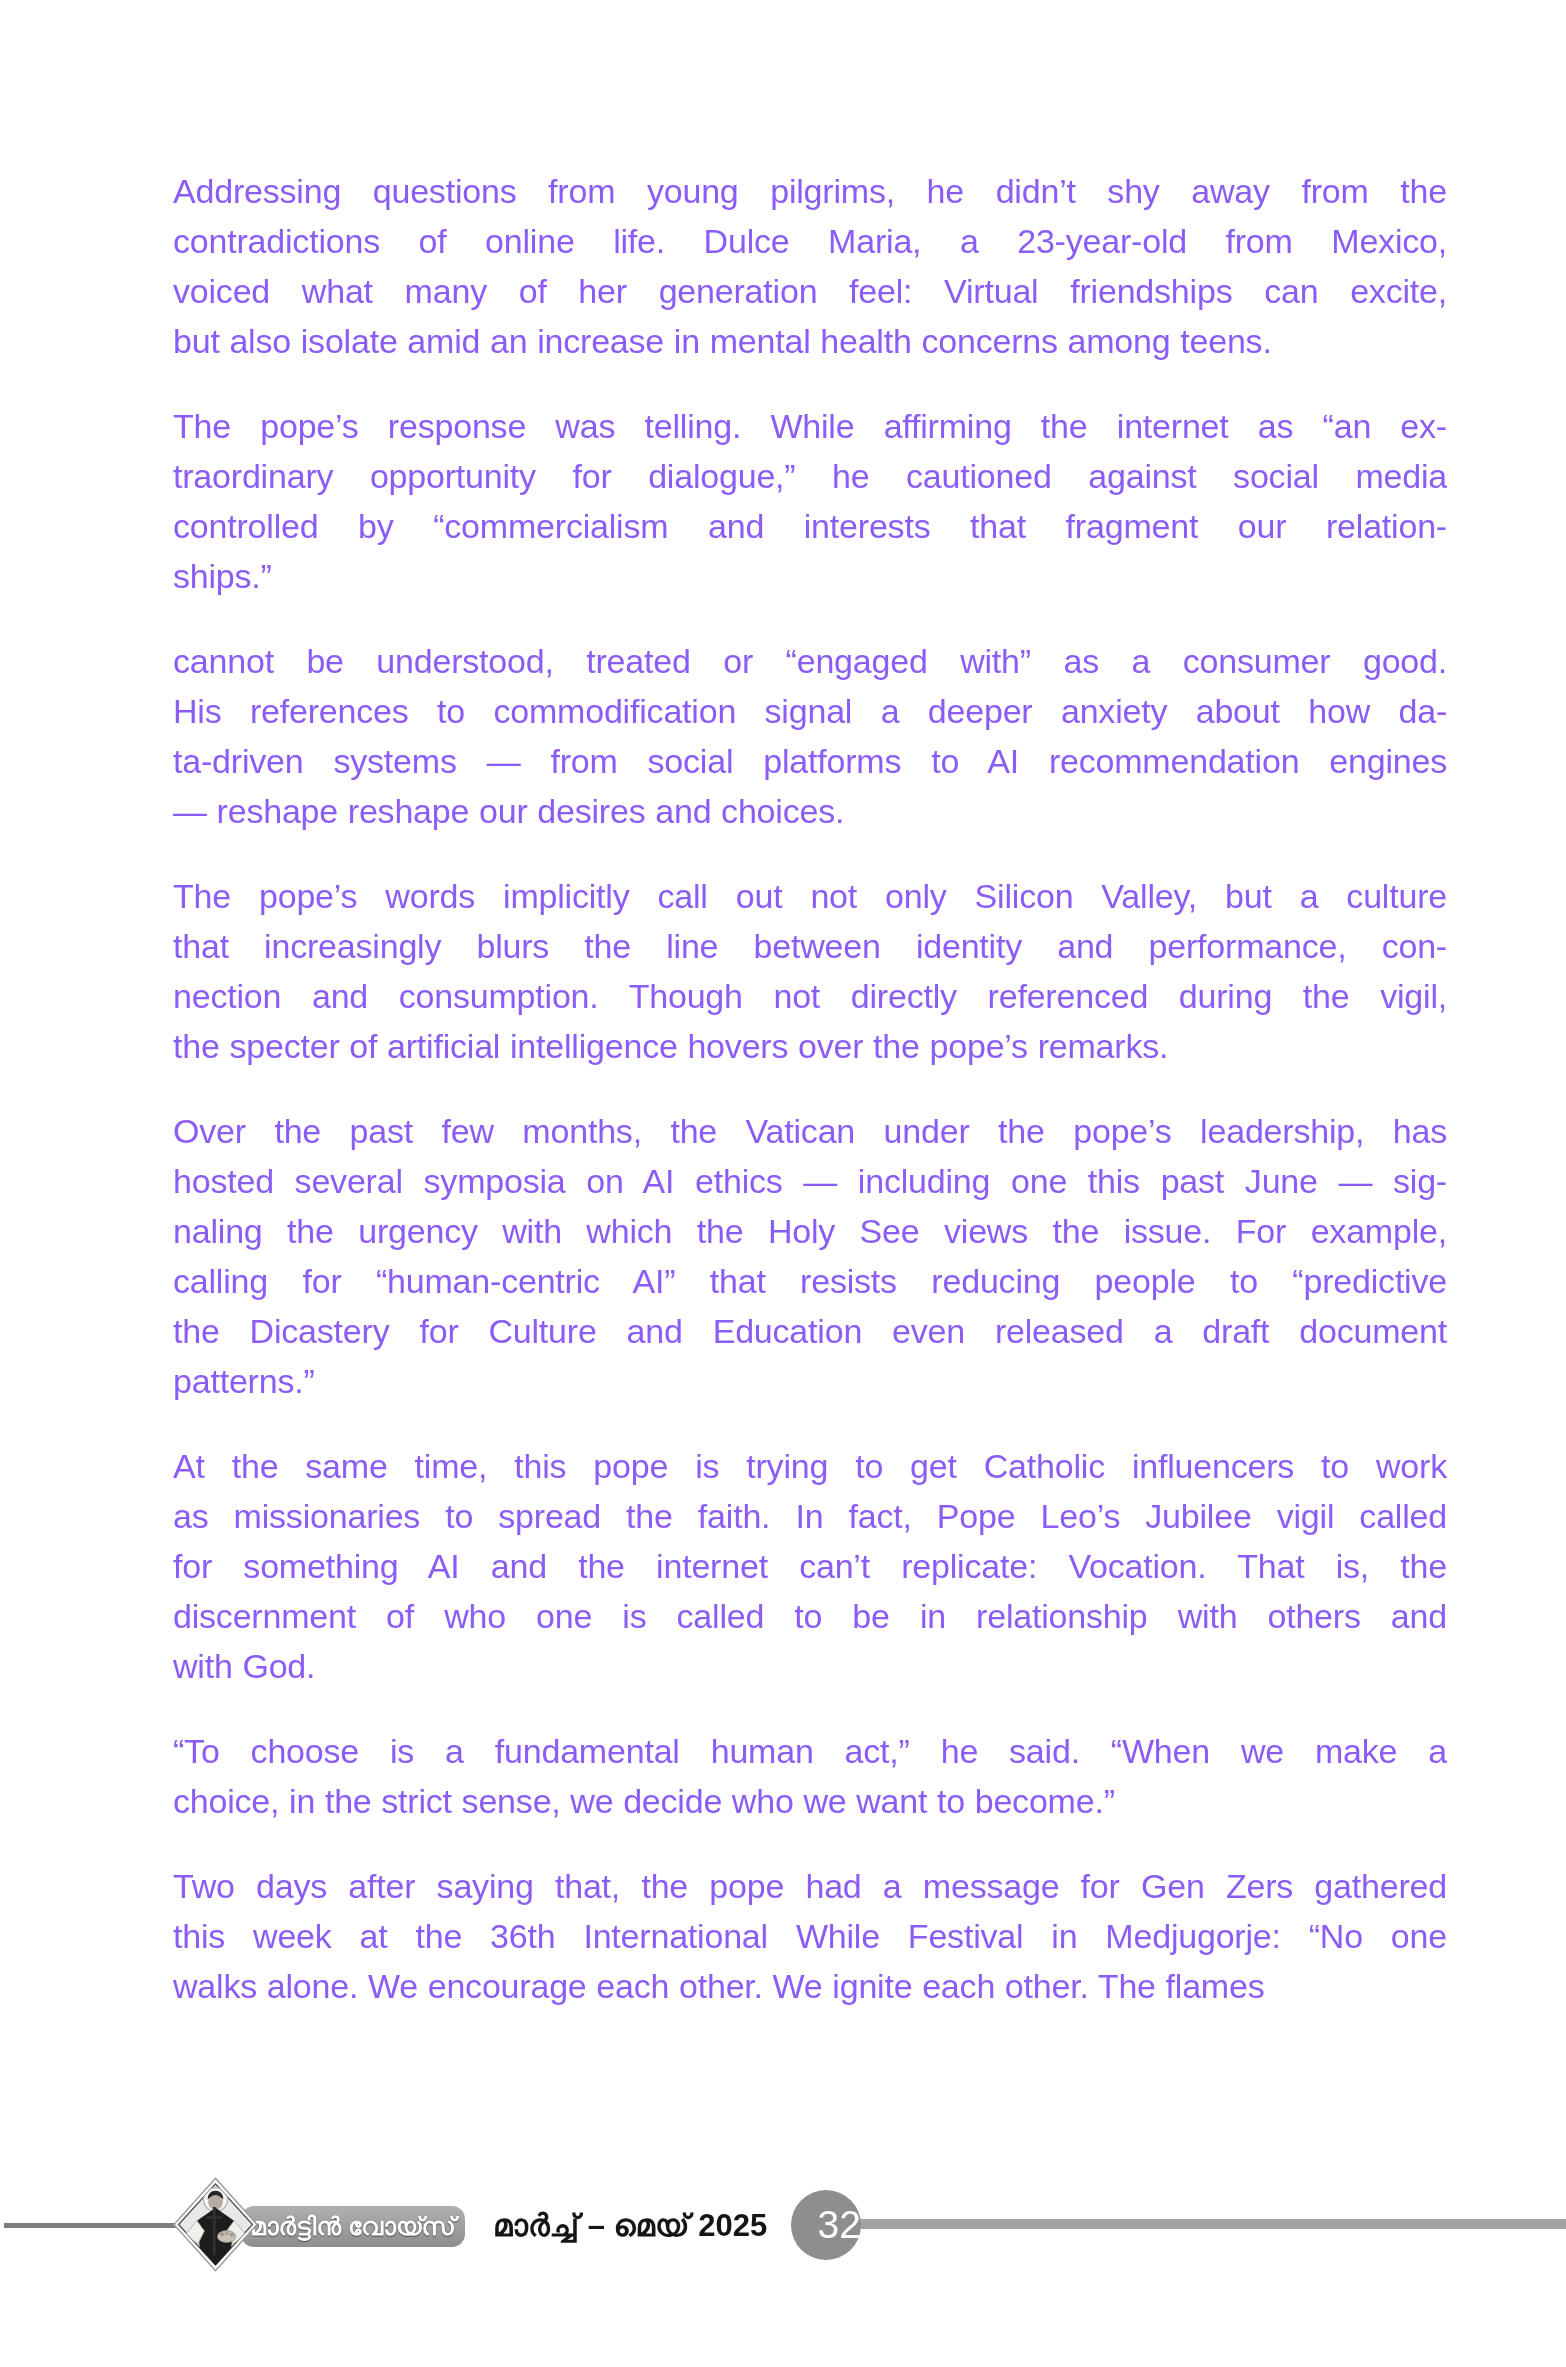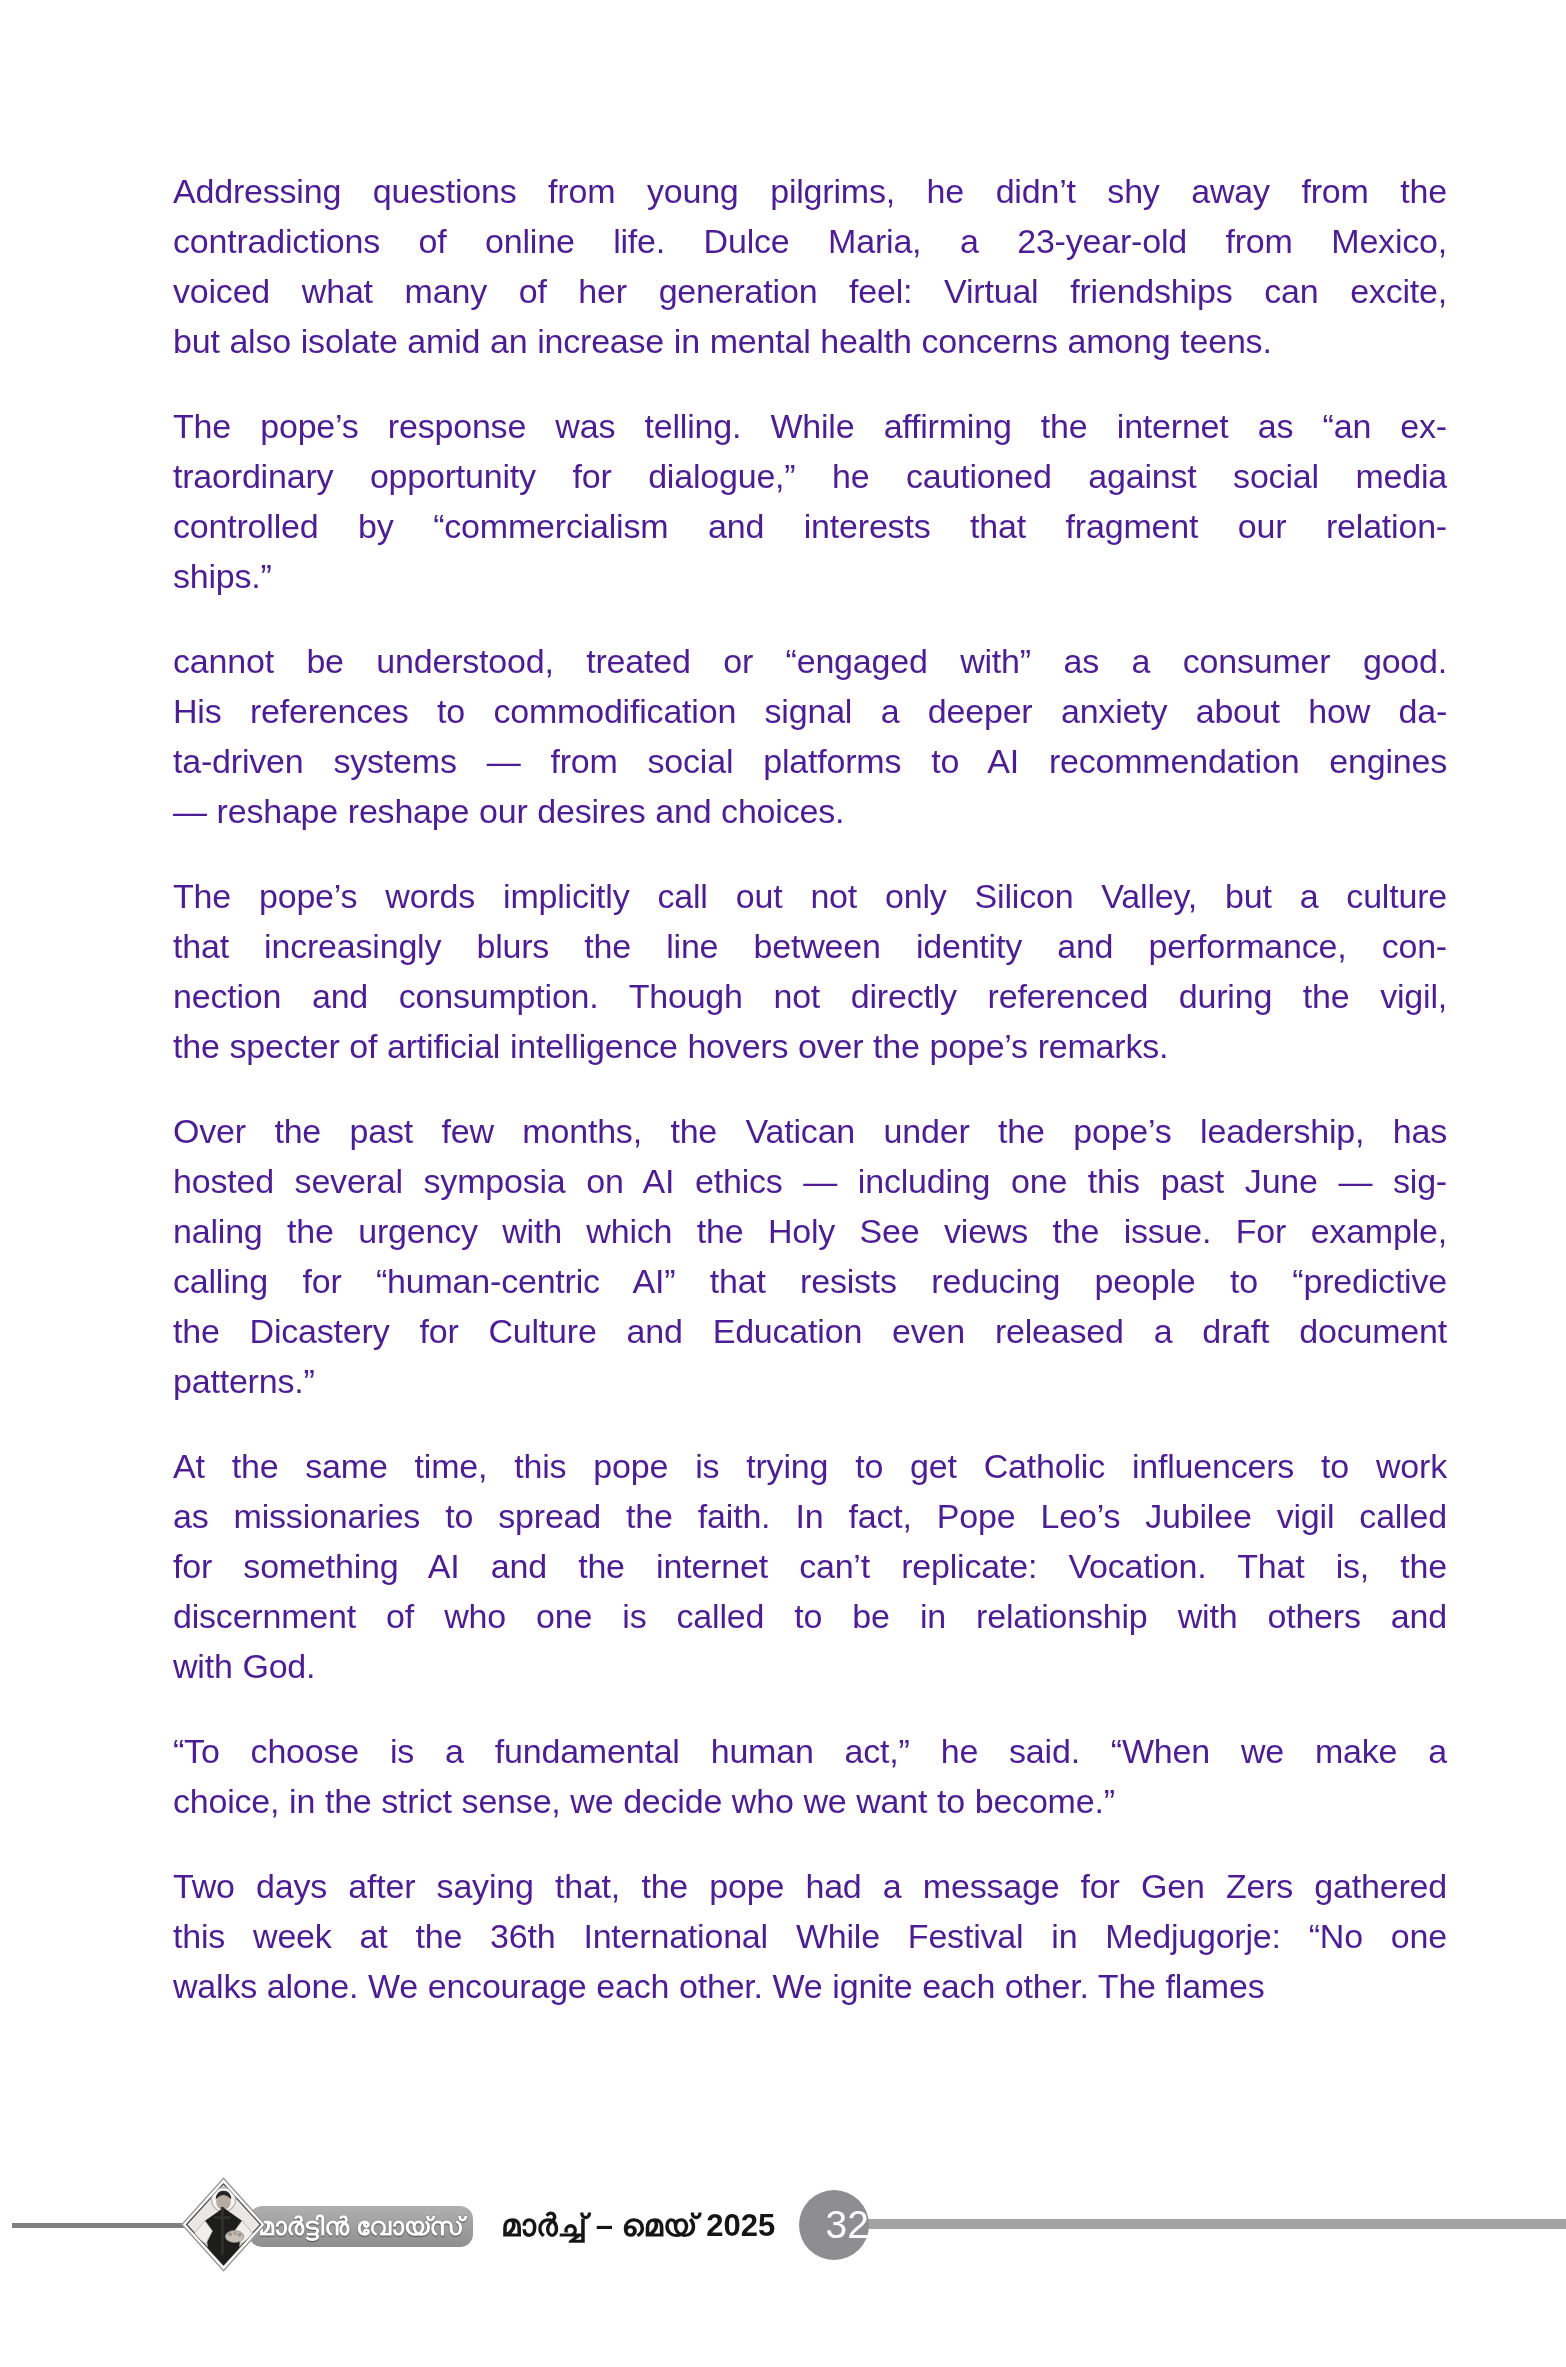--- a/index.html
+++ b/index.html
@@ -10,36 +10,36 @@
     background: #ffffff;
     font-family: "Liberation Sans", sans-serif;
     overflow: hidden;
   }
   
   .article {
     position: absolute;
     left: 173px;
     top: 166px;
     width: 1274px;
-    color: #4c1d95;
+    color: #8b5cf6;
     font-size: 34px;
     line-height: 50px;
     letter-spacing: -0.2px;
   }
   .para { margin: 0 0 35px 0; }
   .line {
     text-align: justify;
     text-align-last: justify;
     word-spacing: 0.5px;
   }
   .line.last { text-align-last: left; }
   
   .footer {
     position: absolute;
-    left: 12px; top: 2171px;
+    left: 4px; top: 2171px;
     width: 1460px; height: 121px;
   }
   .rule-left {
     position: absolute;
     left: 0; top: 52px;
     width: 178px; height: 4.6px;
     background: var(--rule_gray, #7f7f7f);
   }
   .bar-right {
     position: absolute;

